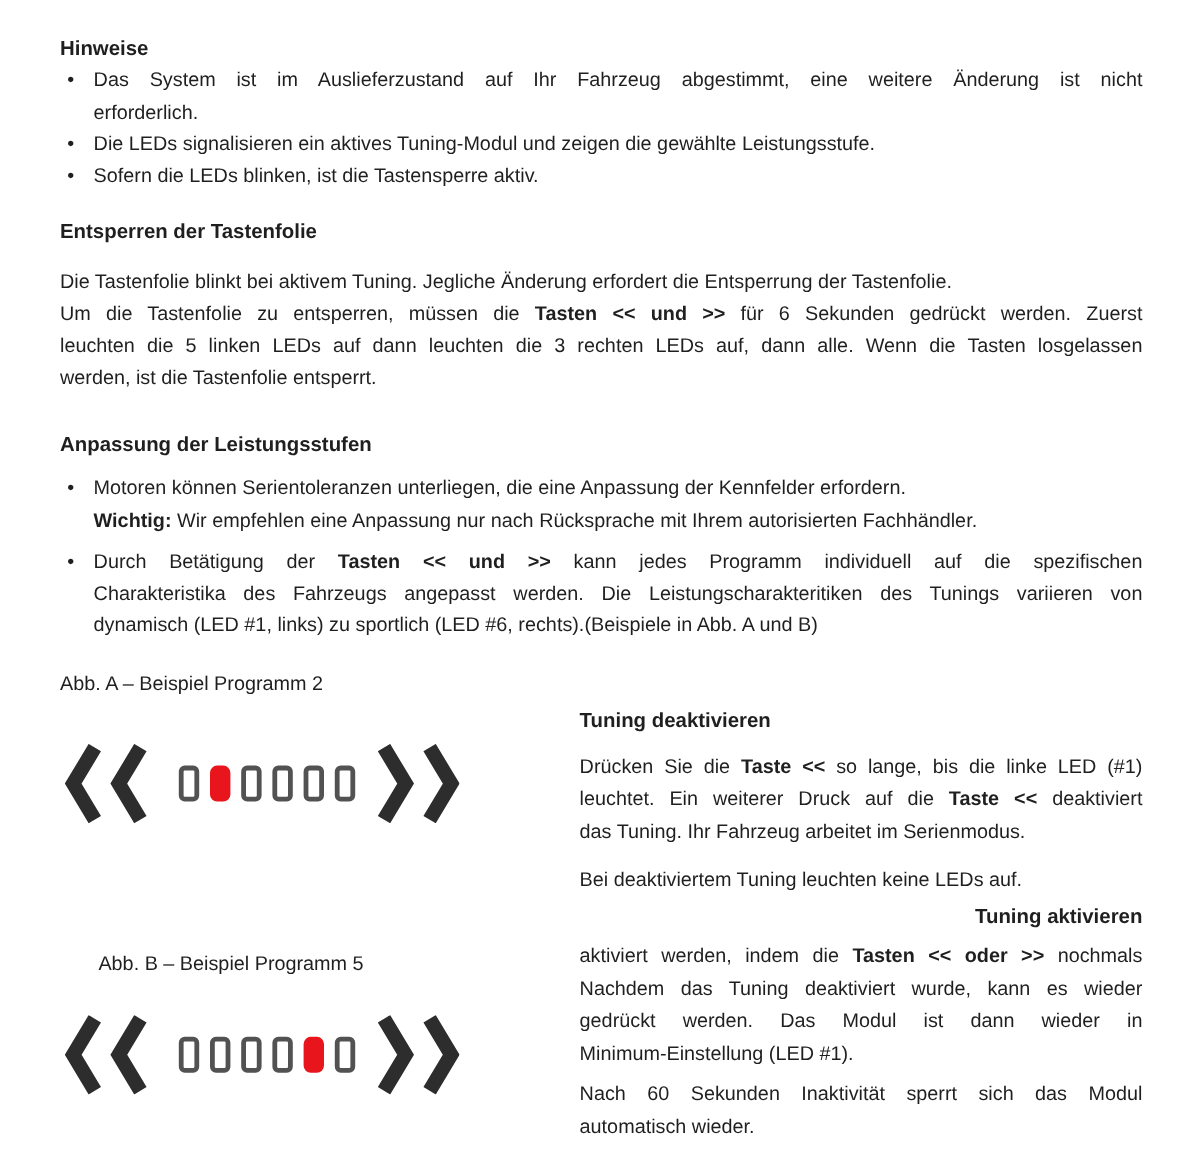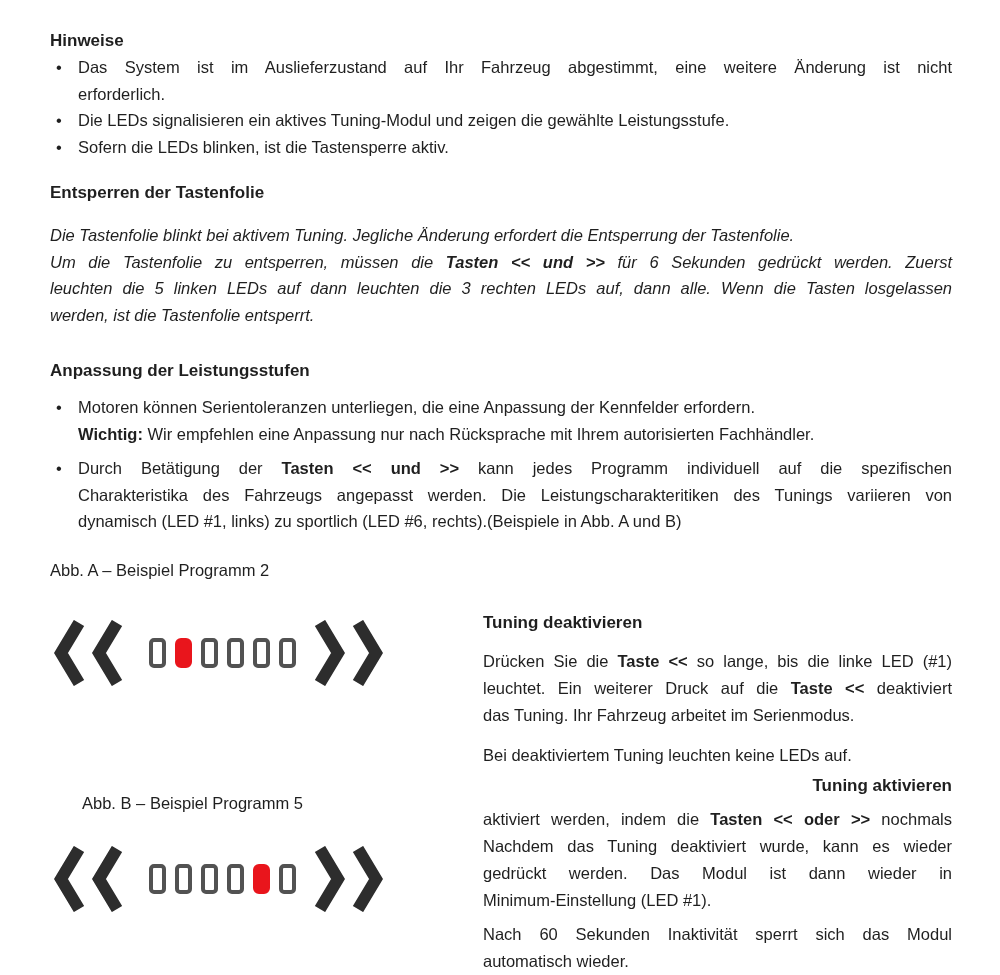--- a/index.html
+++ b/index.html
@@ -8,21 +8,21 @@
 
   
   .flow{position:absolute;left:50px;top:28px;width:902px;}
   .h{font-weight:bold;font-size:17px;line-height:26px;margin:0;}
   .line{font-size:16.5px;line-height:26.5px;}
   .jl{text-align:justify;text-align-last:justify;-moz-text-align-last:justify;}
   .b{font-weight:bold;}
   .bullet{position:relative;padding-left:28px;}
   .bullet::before{content:"\2022";position:absolute;left:6px;top:0;font-size:16.5px;line-height:26.5px;color:#1f1f1f;}
   .mt-entsperren{margin-top:20px;}
-  .mt-para{margin-top:16px;font-style:italic;}
+  .mt-para{margin-top:16px;}
   .mt-anpassung{margin-top:30px;}
   .mt-b1{margin-top:10px;}
   .mt-b2{margin-top:8px;}
   .caption{font-size:16.5px;line-height:26px;margin:0;}
   .mt-captionA{margin-top:22px;}
 
   
   .figure{position:absolute;left:54px;display:flex;align-items:center;}
   .figure-a{top:620px;}
   .figure-b{top:846px;}
@@ -30,21 +30,21 @@
   .chevrons polyline{fill:none;stroke:#2d2d2d;stroke-width:12;stroke-linejoin:miter;}
   .chevrons.right{transform:scaleX(-1);}
   .leds{display:flex;gap:9px;margin:0 17px 0 25px;align-items:center;}
   .led{box-sizing:border-box;width:17px;height:30px;border:4px solid #525252;border-radius:5px;background:#ffffff;}
   .led.on{background:#e9151c;border-color:#e9151c;border-radius:6px;}
 
   
   .caption-b{position:absolute;left:38px;top:790px;margin-left:44px;}
 
   
-  .rightcol{position:absolute;left:483px;top:612px;width:469px;}
+  .rightcol{position:absolute;left:483px;top:590px;width:469px;}
   .rh{font-weight:bold;font-size:17px;line-height:22px;margin:0 0 14px 0;}
   .rightcol .line{line-height:27px;}
   .r-gap1{margin-top:13px;}
   .rh2{margin-top:6px;margin-bottom:9px;text-align:right;}
   .r-gap2{margin-top:7px;}
 </style>
 </head>
 <body>
 
 <div class="page">

